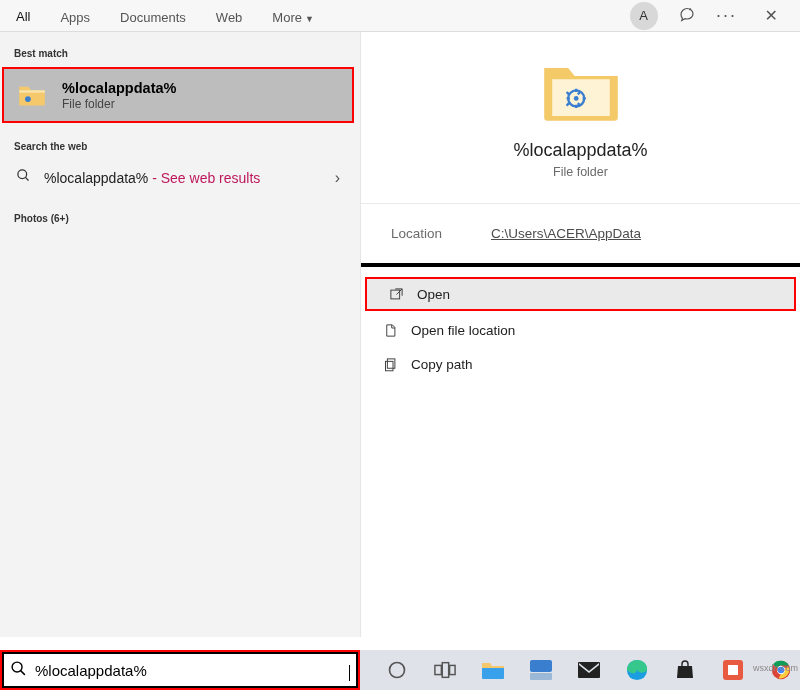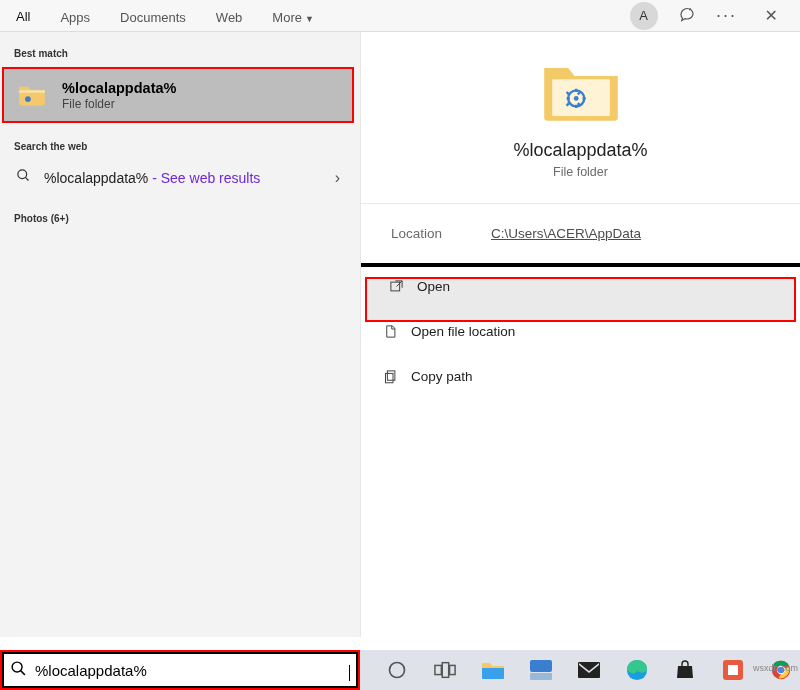--- a/index.html
+++ b/index.html
@@ -20,33 +20,33 @@
   .left-pane { width: 360px; background: #f3f3f3; display: flex; flex-direction: column; }
   .section-header { font-size: 10px; font-weight: 600; padding: 16px 14px 6px; color: #333; }
   .best-match-item { display: flex; align-items: center; height: 56px; background: #bdbdbd; padding: 0 14px; border: 2px solid red; margin: 2px 6px 2px 2px; cursor: default; }
   .best-match-item .folder-thumb { width: 28px; height: 28px; margin-right: 16px; display:flex; align-items:center; justify-content:center; }
   .bm-title { font-size: 14.5px; font-weight: 600; color: #000; }
   .bm-sub { font-size: 12px; color: #444; margin-top: 1px; }
 
   .web-result { display: flex; align-items: center; padding: 10px 14px; cursor: pointer; }
   .web-result .search-glyph { width: 18px; text-align: center; margin-right: 12px; color: #333; }
   .wr-text { font-size: 14px; color: #222; font-weight: 500; }
-  .wr-sub { color: #6d28d9; font-weight: 400; }
+  .wr-sub { color: #be185d; font-weight: 400; }
   .chev { margin-left: auto; color: #555; font-size: 16px; margin-right: 6px; }
 
   .right-pane { flex: 1; background: #fff; border-left: 1px solid #e6e6e6; display: flex; flex-direction: column; }
   .detail-hero { display:flex; flex-direction:column; align-items:center; padding: 28px 12px 24px; border-bottom: 1px solid #eaeaea; }
   .big-folder { width: 80px; height: 64px; margin-bottom: 16px; }
   .detail-title { font-size: 18px; color: #222; margin-bottom: 4px; }
   .detail-sub { font-size: 12.5px; color: #6b6b6b; }
   .meta-row { display:flex; padding: 22px 30px 22px; border-bottom:4px solid #000000; font-size: 13.5px; }
   .meta-label { color: #6b6b6b; width: 100px; }
   .meta-value { color: #4d4d4d; text-decoration: underline; cursor: pointer; }
 
-  .action-row { display:flex; align-items:flex-start; height: 45px; padding: 0 18px; font-size: 13.5px; color: #222; cursor:pointer; }
+  .action-row { display:flex; align-items:center; height: 34px; padding: 0 18px; font-size: 13.5px; color: #222; cursor:pointer; }
   .action-row.hl { background: #eaeaea; border: 2px solid red; margin: 2px 4px 2px 4px; }
   .action-icon { width: 22px; margin-right: 10px; color:#444; display:flex; align-items:center; justify-content:center; }
 
   
   .bottom { position:absolute; left:0; right:0; bottom:0; height:40px; background:#dfe3e9; display:flex; }
   .search-box { width: 360px; height:40px; background:#fff; border:3px solid #000; display:flex; align-items:center; padding:0 8px; border-left:2px solid red; border-right:2px solid red; border-top:2px solid red; border-bottom:2px solid red; box-shadow: 0 0 0 2px #000 inset;}
   .search-box { border:2px solid red; outline:2px solid #000; outline-offset:-4px;}
   .search-box .mag { margin-right:8px; }
   .search-input { border:none; outline:none; font-size:15px; flex:1; background:transparent; }
   .taskbar { flex:1; display:flex; align-items:center; gap:22px; padding-left:24px; }

